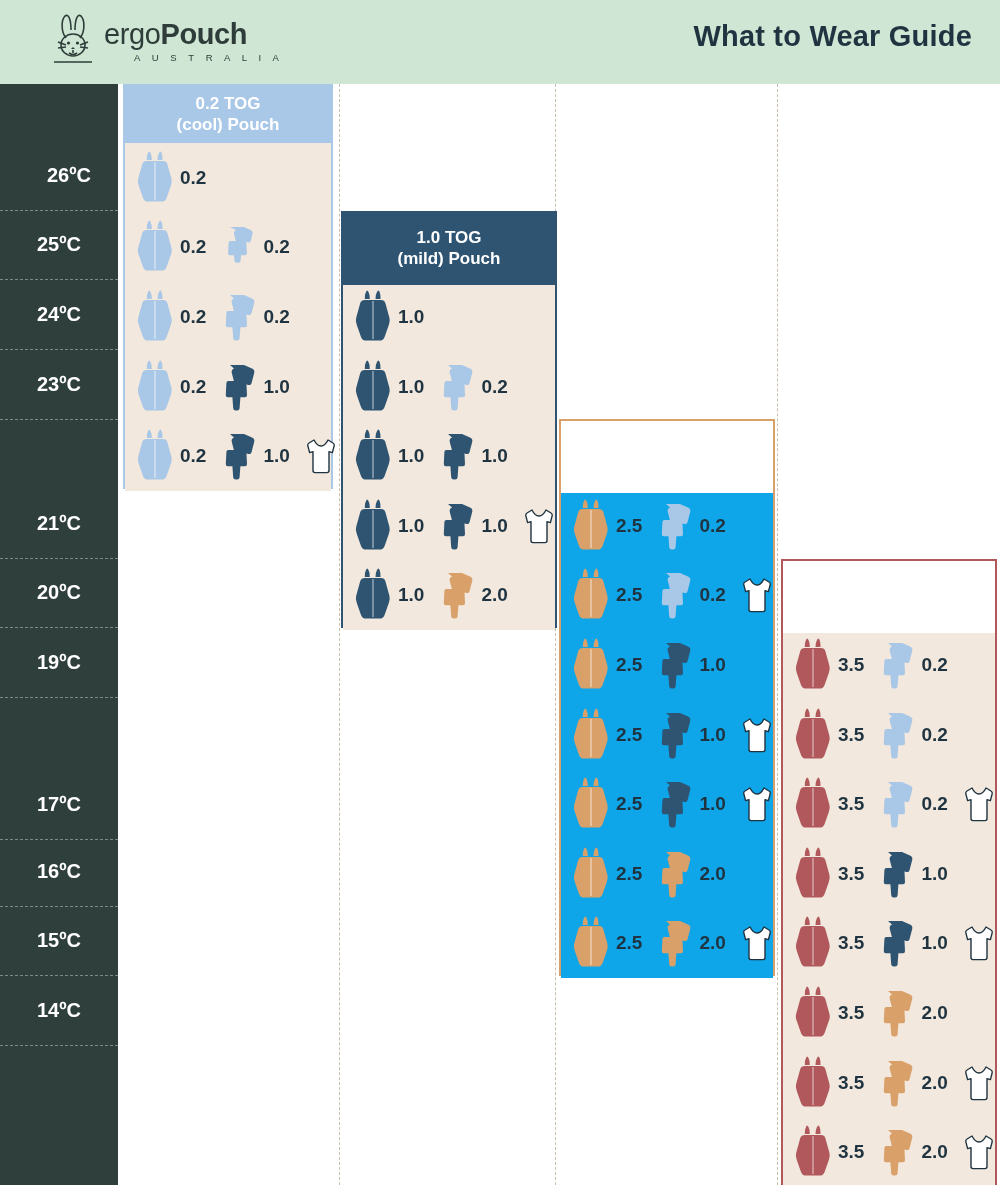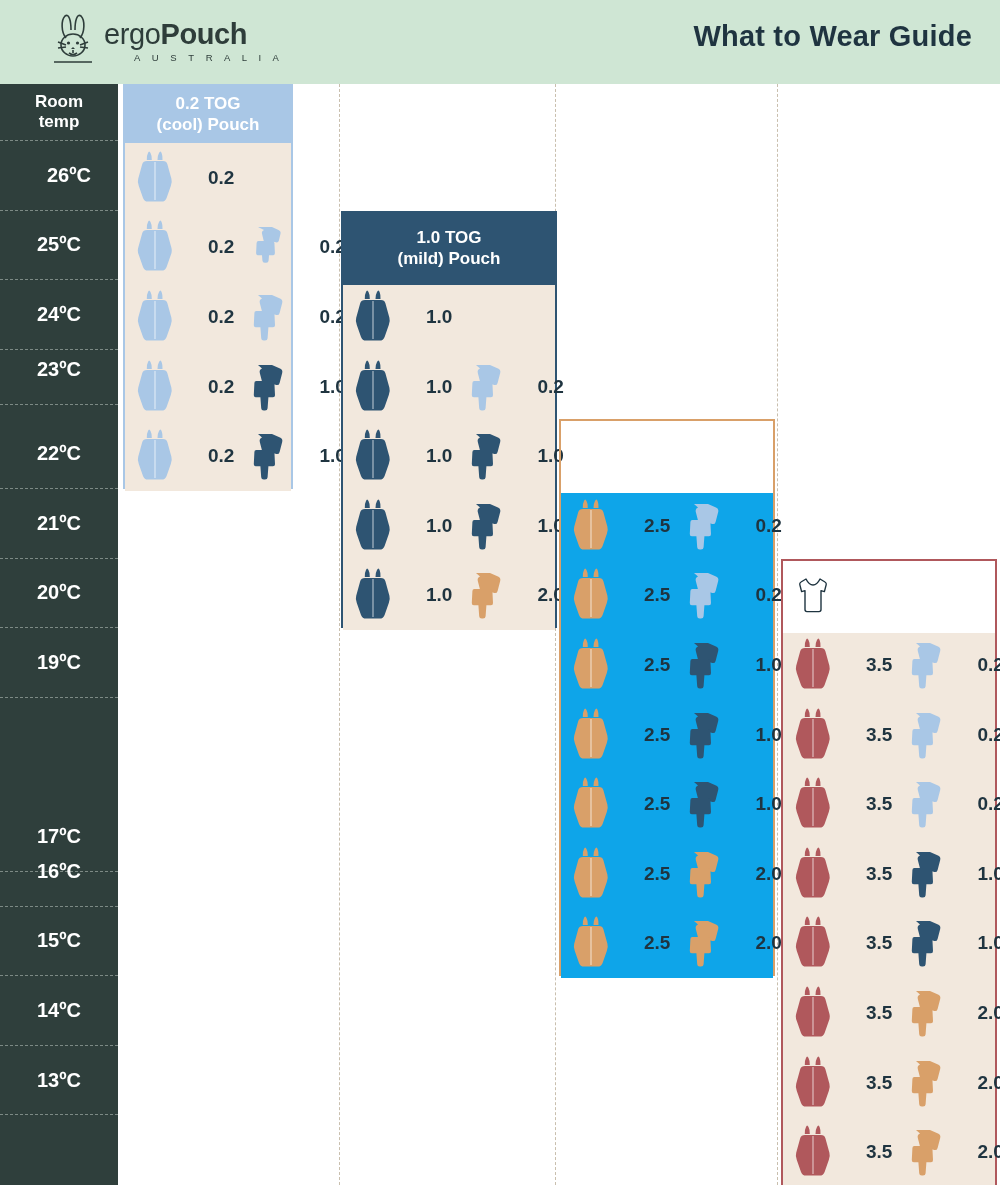--- a/index.html
+++ b/index.html
@@ -78,21 +78,21 @@
   .col-body {
     position: absolute; left: 0; width: 100%;
     background: #f2e8dd;
   }
   .cell {
     position: absolute; left: 0; width: 100%; height: 69px;
     display: flex; align-items: center;
     padding-left: 10px;
     gap: 0px;
   }
-  .item { display: flex; align-items: center; gap: 28px; }
+  .item { display: flex; align-items: center; }
   .item .val {
     font-size: 19px; font-weight: 700; color: #1f3440;
     margin-left: 5px; margin-right: 10px;
   }
   .gfx { width: 42px; height: 56px; display: block; }
   .gfx.sleep { width: 40px; height: 56px; }
 
   
   #col02 { border: 2px solid #a9c7e6; }
   #col10 { border: 2px solid #2e5472; }
@@ -129,39 +129,33 @@
     </div>
   </div>
 
   <div id="grid">
 
     <div class="vline" style="left:339px"></div>
     <div class="vline" style="left:555px"></div>
     <div class="vline" style="left:777px"></div>
 
     <div id="rowlabels">
-        <div class="rowlabel head" style="top: 0px; height: 57px;">
-          <span>Room</span>
-          <span>temp</span>
-        </div>
         <div class="rowlabel" style="top: 57px; height: 69.6px; padding-left: 20px;">26ºC</div>
         <div class="rowlabel" style="top: 126.6px; height: 69.6px;">25ºC</div>
         <div class="rowlabel" style="top: 196.2px; height: 69.6px;">24ºC</div>
-        <div class="rowlabel" style="top: 251px; height: 69.6px;">23ºC</div>
-        <div class="rowlabel" style="top: 335.4px; height: 69.6px;">22ºC</div>
+        <div class="rowlabel" style="top: 266px; height: 69.6px;">23ºC</div>
         <div class="rowlabel" style="top: 405px; height: 69.6px;">21ºC</div>
         <div class="rowlabel" style="top: 474.6px; height: 69.6px;">20ºC</div>
         <div class="rowlabel" style="top: 544.2px; height: 69.6px;">19ºC</div>
-        <div class="rowlabel" style="top: 718px; height: 69.6px;">17ºC</div>
+        <div class="rowlabel" style="top: 686px; height: 69.6px;">17ºC</div>
         <div class="rowlabel" style="top: 753px; height: 69.6px;">16ºC</div>
         <div class="rowlabel" style="top: 822.6px; height: 69.6px;">15ºC</div>
         <div class="rowlabel" style="top: 892.2px; height: 69.6px;">14ºC</div>
-        <div class="rowlabel" style="top: 961.8px; height: 69.6px;">13ºC</div>
       </div>
-  <div class="col" id="col02" style="left: 123px; top: 0px; width: 170px; height: 405px; border-color: rgb(169, 199, 230); border-style: solid; border-width: 2px;">
+  <div class="col" id="col02" style="left: 123px; top: 0px; width: 210px; height: 405px; border-color: rgb(169, 199, 230); border-style: solid; border-width: 2px;">
         <div class="col-head" style="height: 57px; background: rgb(169, 199, 230);">
           <div class="t1">0.2 TOG</div>
           <div class="t2">(cool) Pouch</div>
         </div>
         <div class="col-body" style="top: 57px; height: 348px; background: rgb(242, 232, 221);">
           <div class="cell" style="top: 0px; height: 69.6px;">
             <div class="item">
               <span>
                 <svg class="gfx sleep" viewBox="0 0 40 56">
                   <g fill="#a9c7e6">

